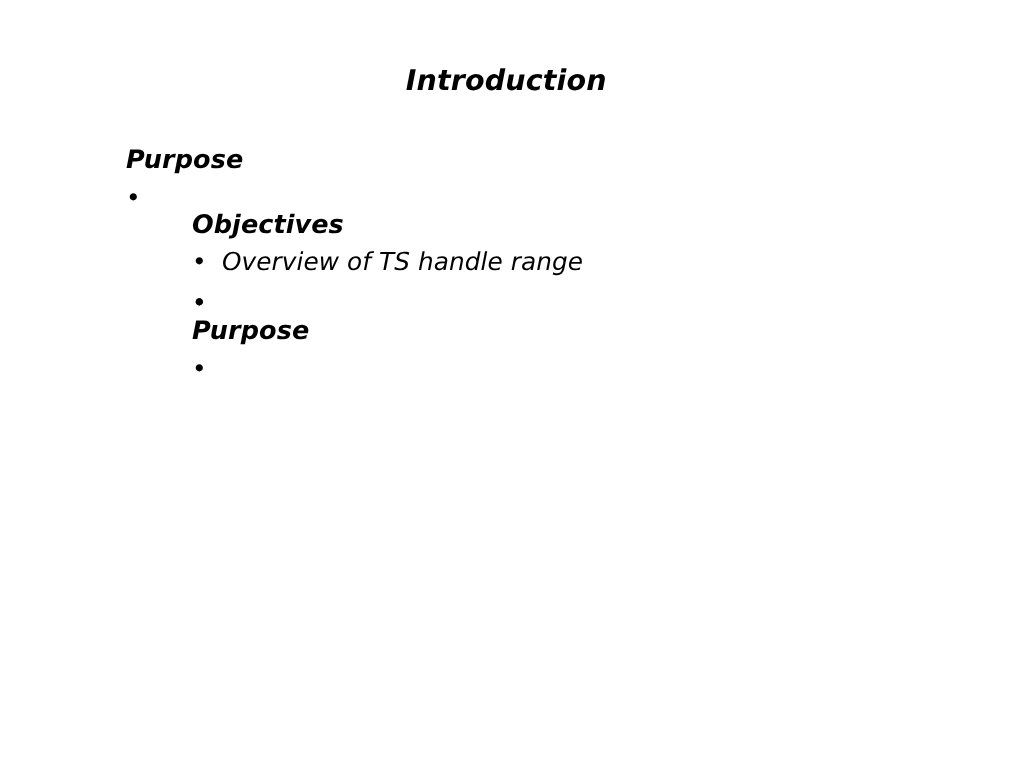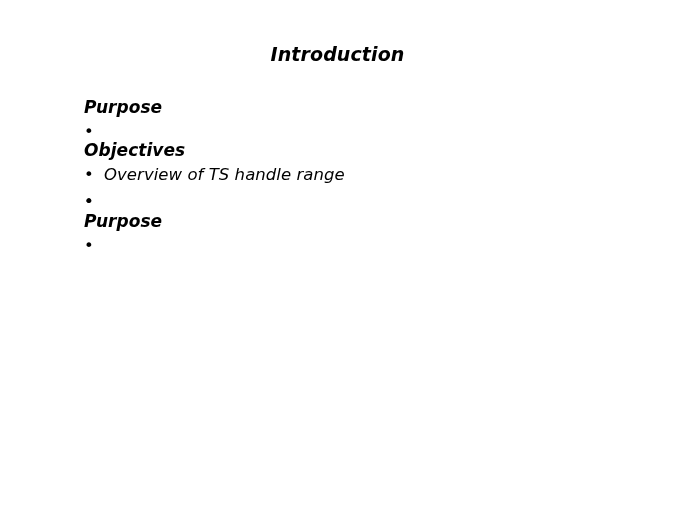--- a/index.html
+++ b/index.html
@@ -37,20 +37,21 @@
     position: absolute;
     left: 84px;
     top: 96px;
     width: 520px;
   }
   .section {
     margin: 0 0 0 0;
   }
   .section + .section {
     margin-top: 21px;
+    margin-left: 44px;
   }
   .section-heading {
     font-size: 17px;
     font-weight: bold;
     line-height: 22px;
     margin: 0 0 1px 0;
     letter-spacing: 0.05px;
   }
   ul.bullets {
     list-style: none;

